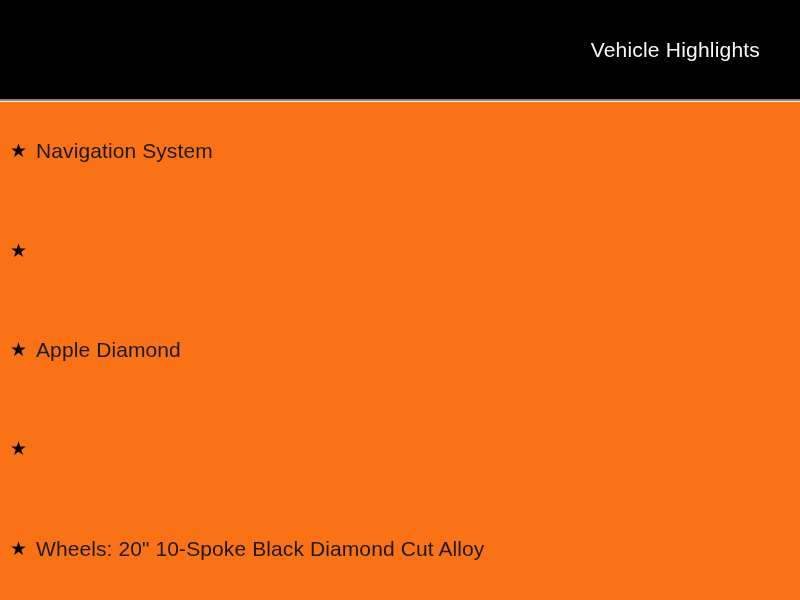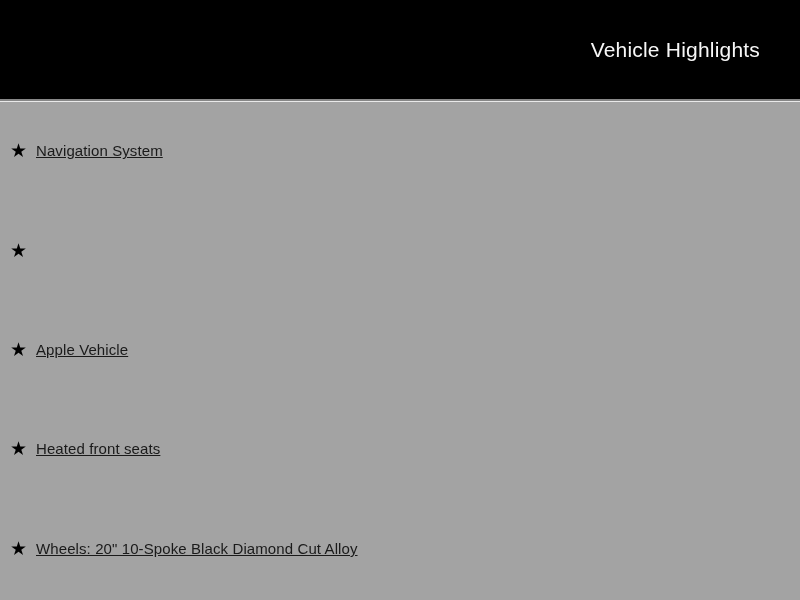--- a/index.html
+++ b/index.html
@@ -4,21 +4,21 @@
 <style>
   html, body {
     margin: 0;
     padding: 0;
     background: #ffffff;
   }
   .page {
     position: relative;
     width: 800px;
     height: 600px;
-    background: #a3a3a3;
+    background: #f97316;
     overflow: hidden;
     font-family: "Liberation Sans", sans-serif;
   }
   .header {
     box-sizing: border-box;
     height: 101px;
     background: #000000;
     border-bottom: 2px solid #878787;
     box-shadow: 0 1px 0 #e9e9e9;
     display: flex;
@@ -44,25 +44,24 @@
   }
   .star {
     width: 26px;
     flex: 0 0 26px;
     font-size: 19px;
     line-height: 1;
     color: #000000;
     text-align: left;
   }
   .label {
-    font-size: 15px;
+    font-size: 21px;
     color: #1a1a1a;
     line-height: 1;
     letter-spacing: 0.1px;
-    text-decoration: underline;
   }
 </style>
 </head>
 <body>
 
 <div class="page">
 
   <div class="header">
     <span class="header-title">Vehicle Highlights</span>
   </div>
@@ -73,26 +72,25 @@
       <span class="star">★</span>
       <span class="label">Navigation System</span>
     </div>
 
     <div class="item">
       <span class="star">★</span>
     </div>
 
     <div class="item">
       <span class="star">★</span>
-      <span class="label">Apple Vehicle</span>
+      <span class="label">Apple Diamond</span>
     </div>
 
     <div class="item">
       <span class="star">★</span>
-      <span class="label">Heated front seats</span>
     </div>
 
     <div class="item">
       <span class="star">★</span>
       <span class="label">Wheels: 20" 10-Spoke Black Diamond Cut Alloy</span>
     </div>
 
   </div>
 
 </div>

